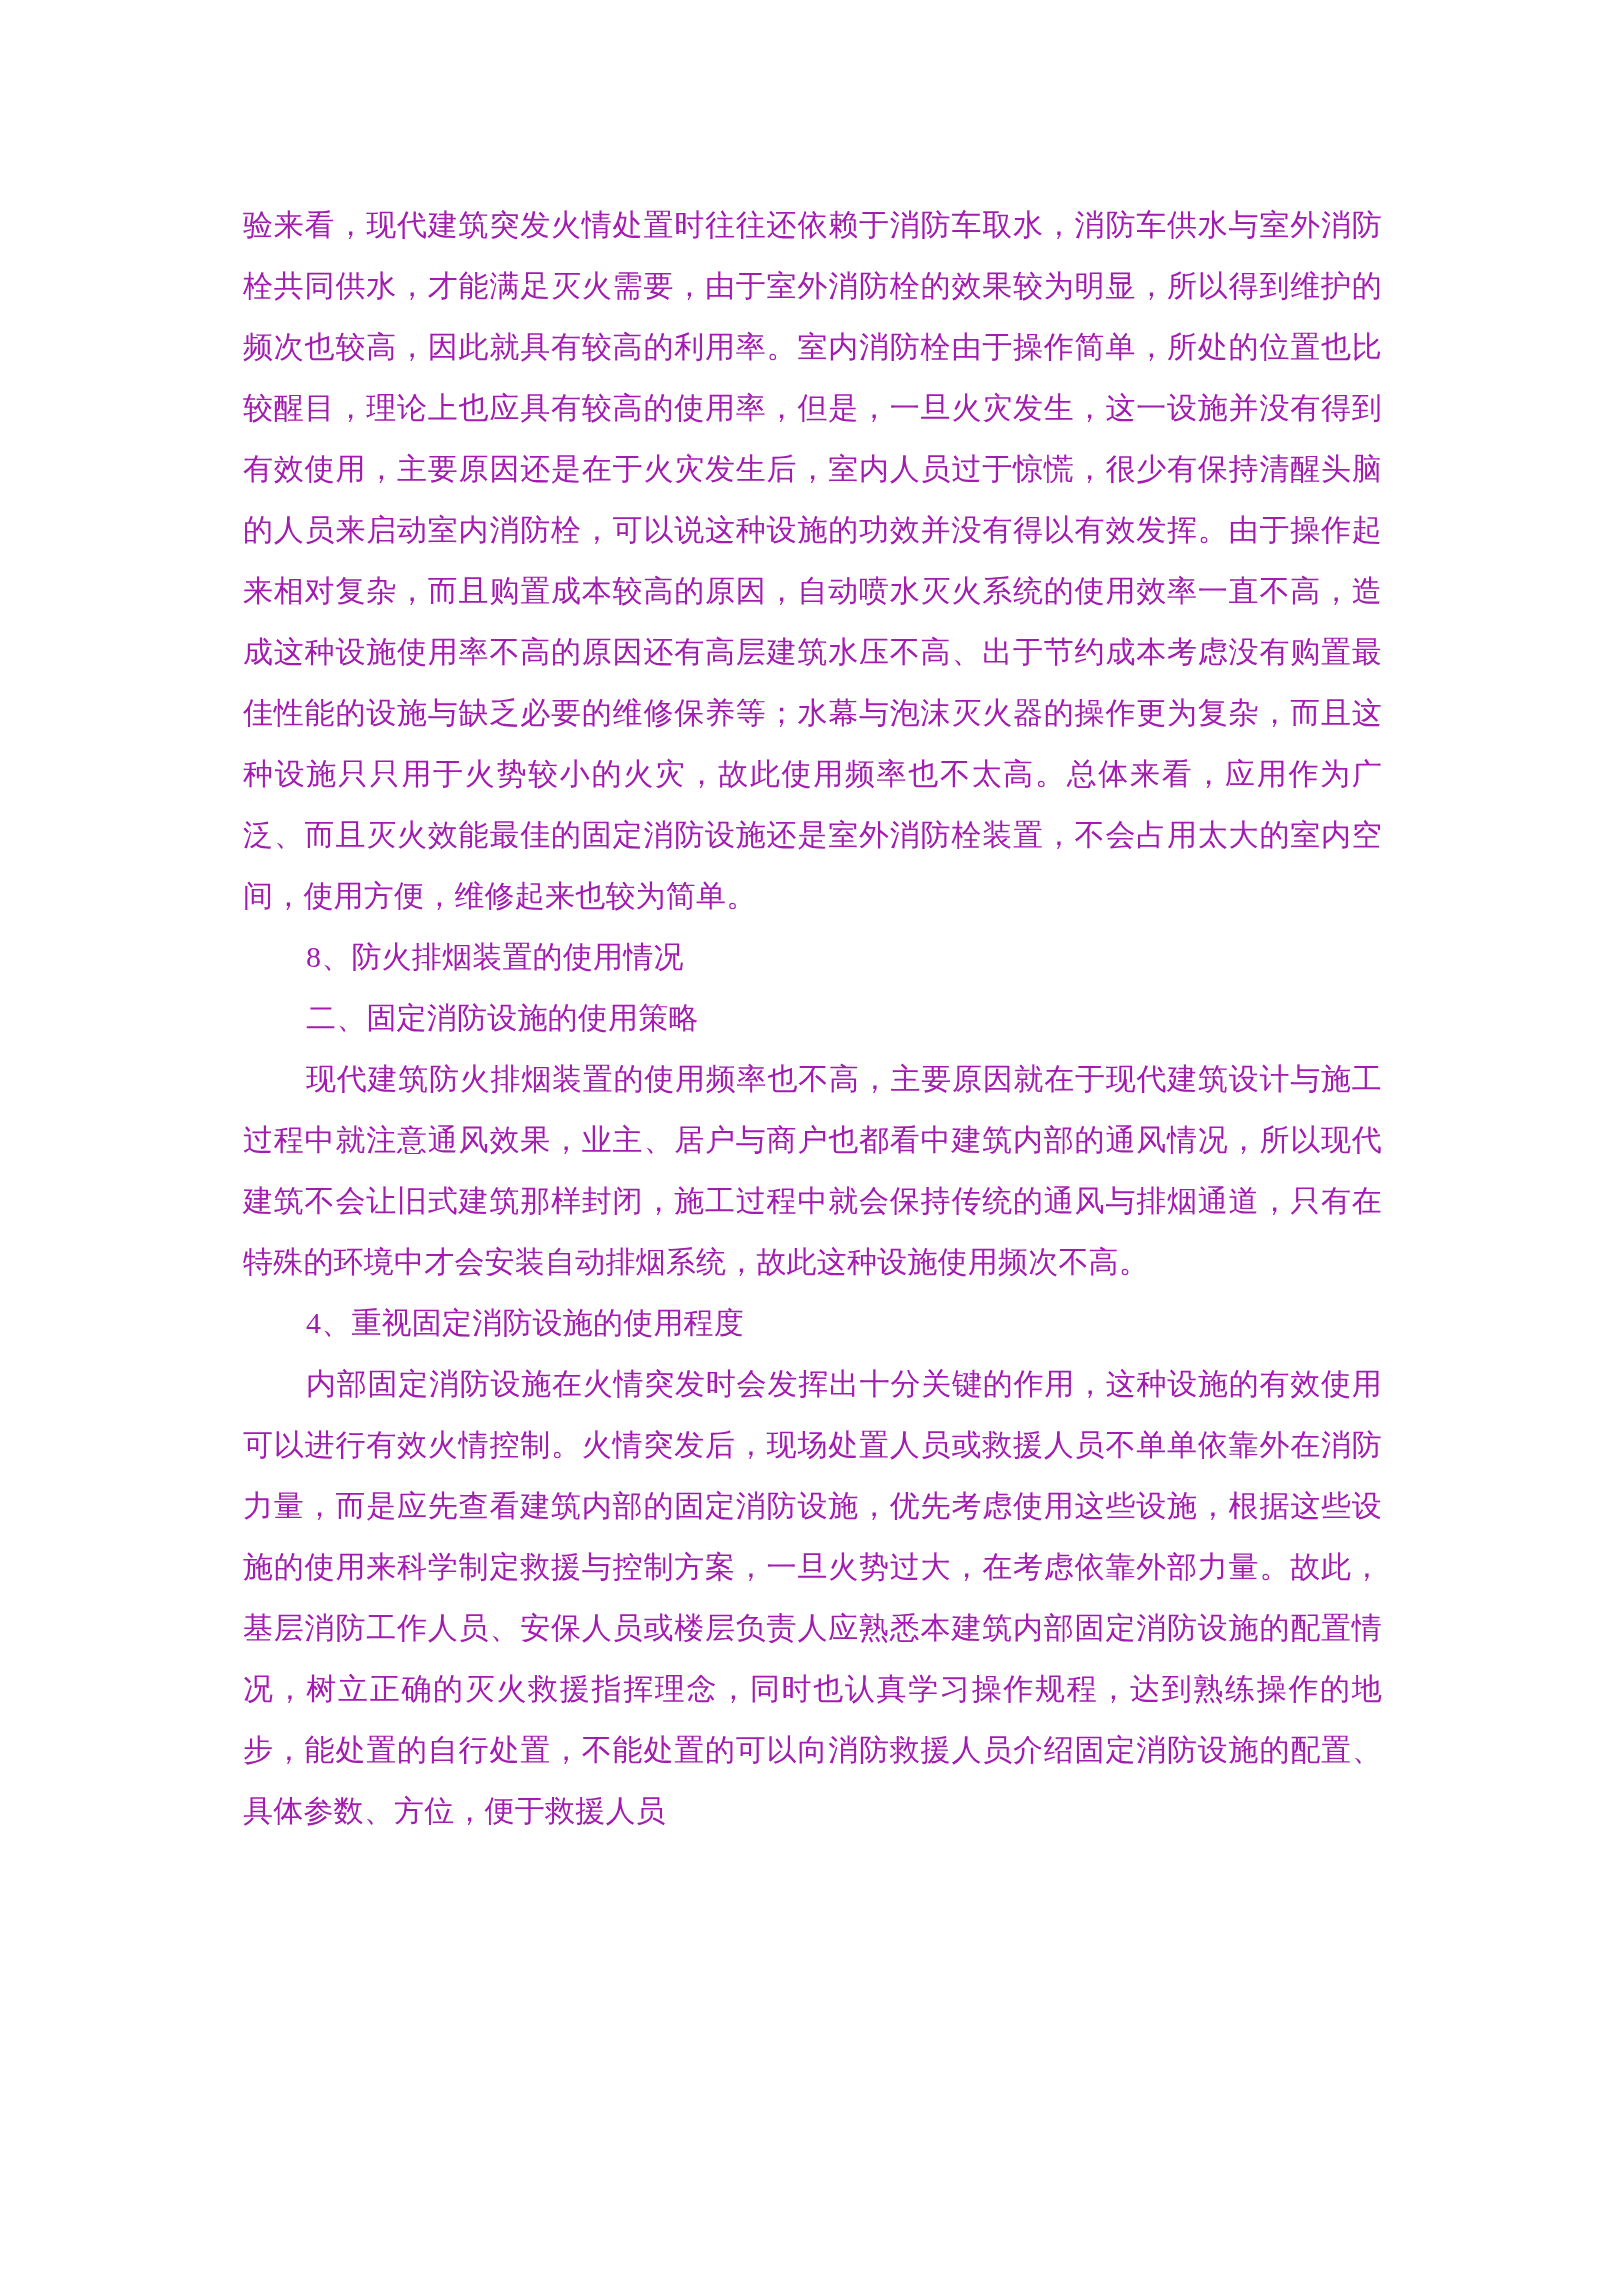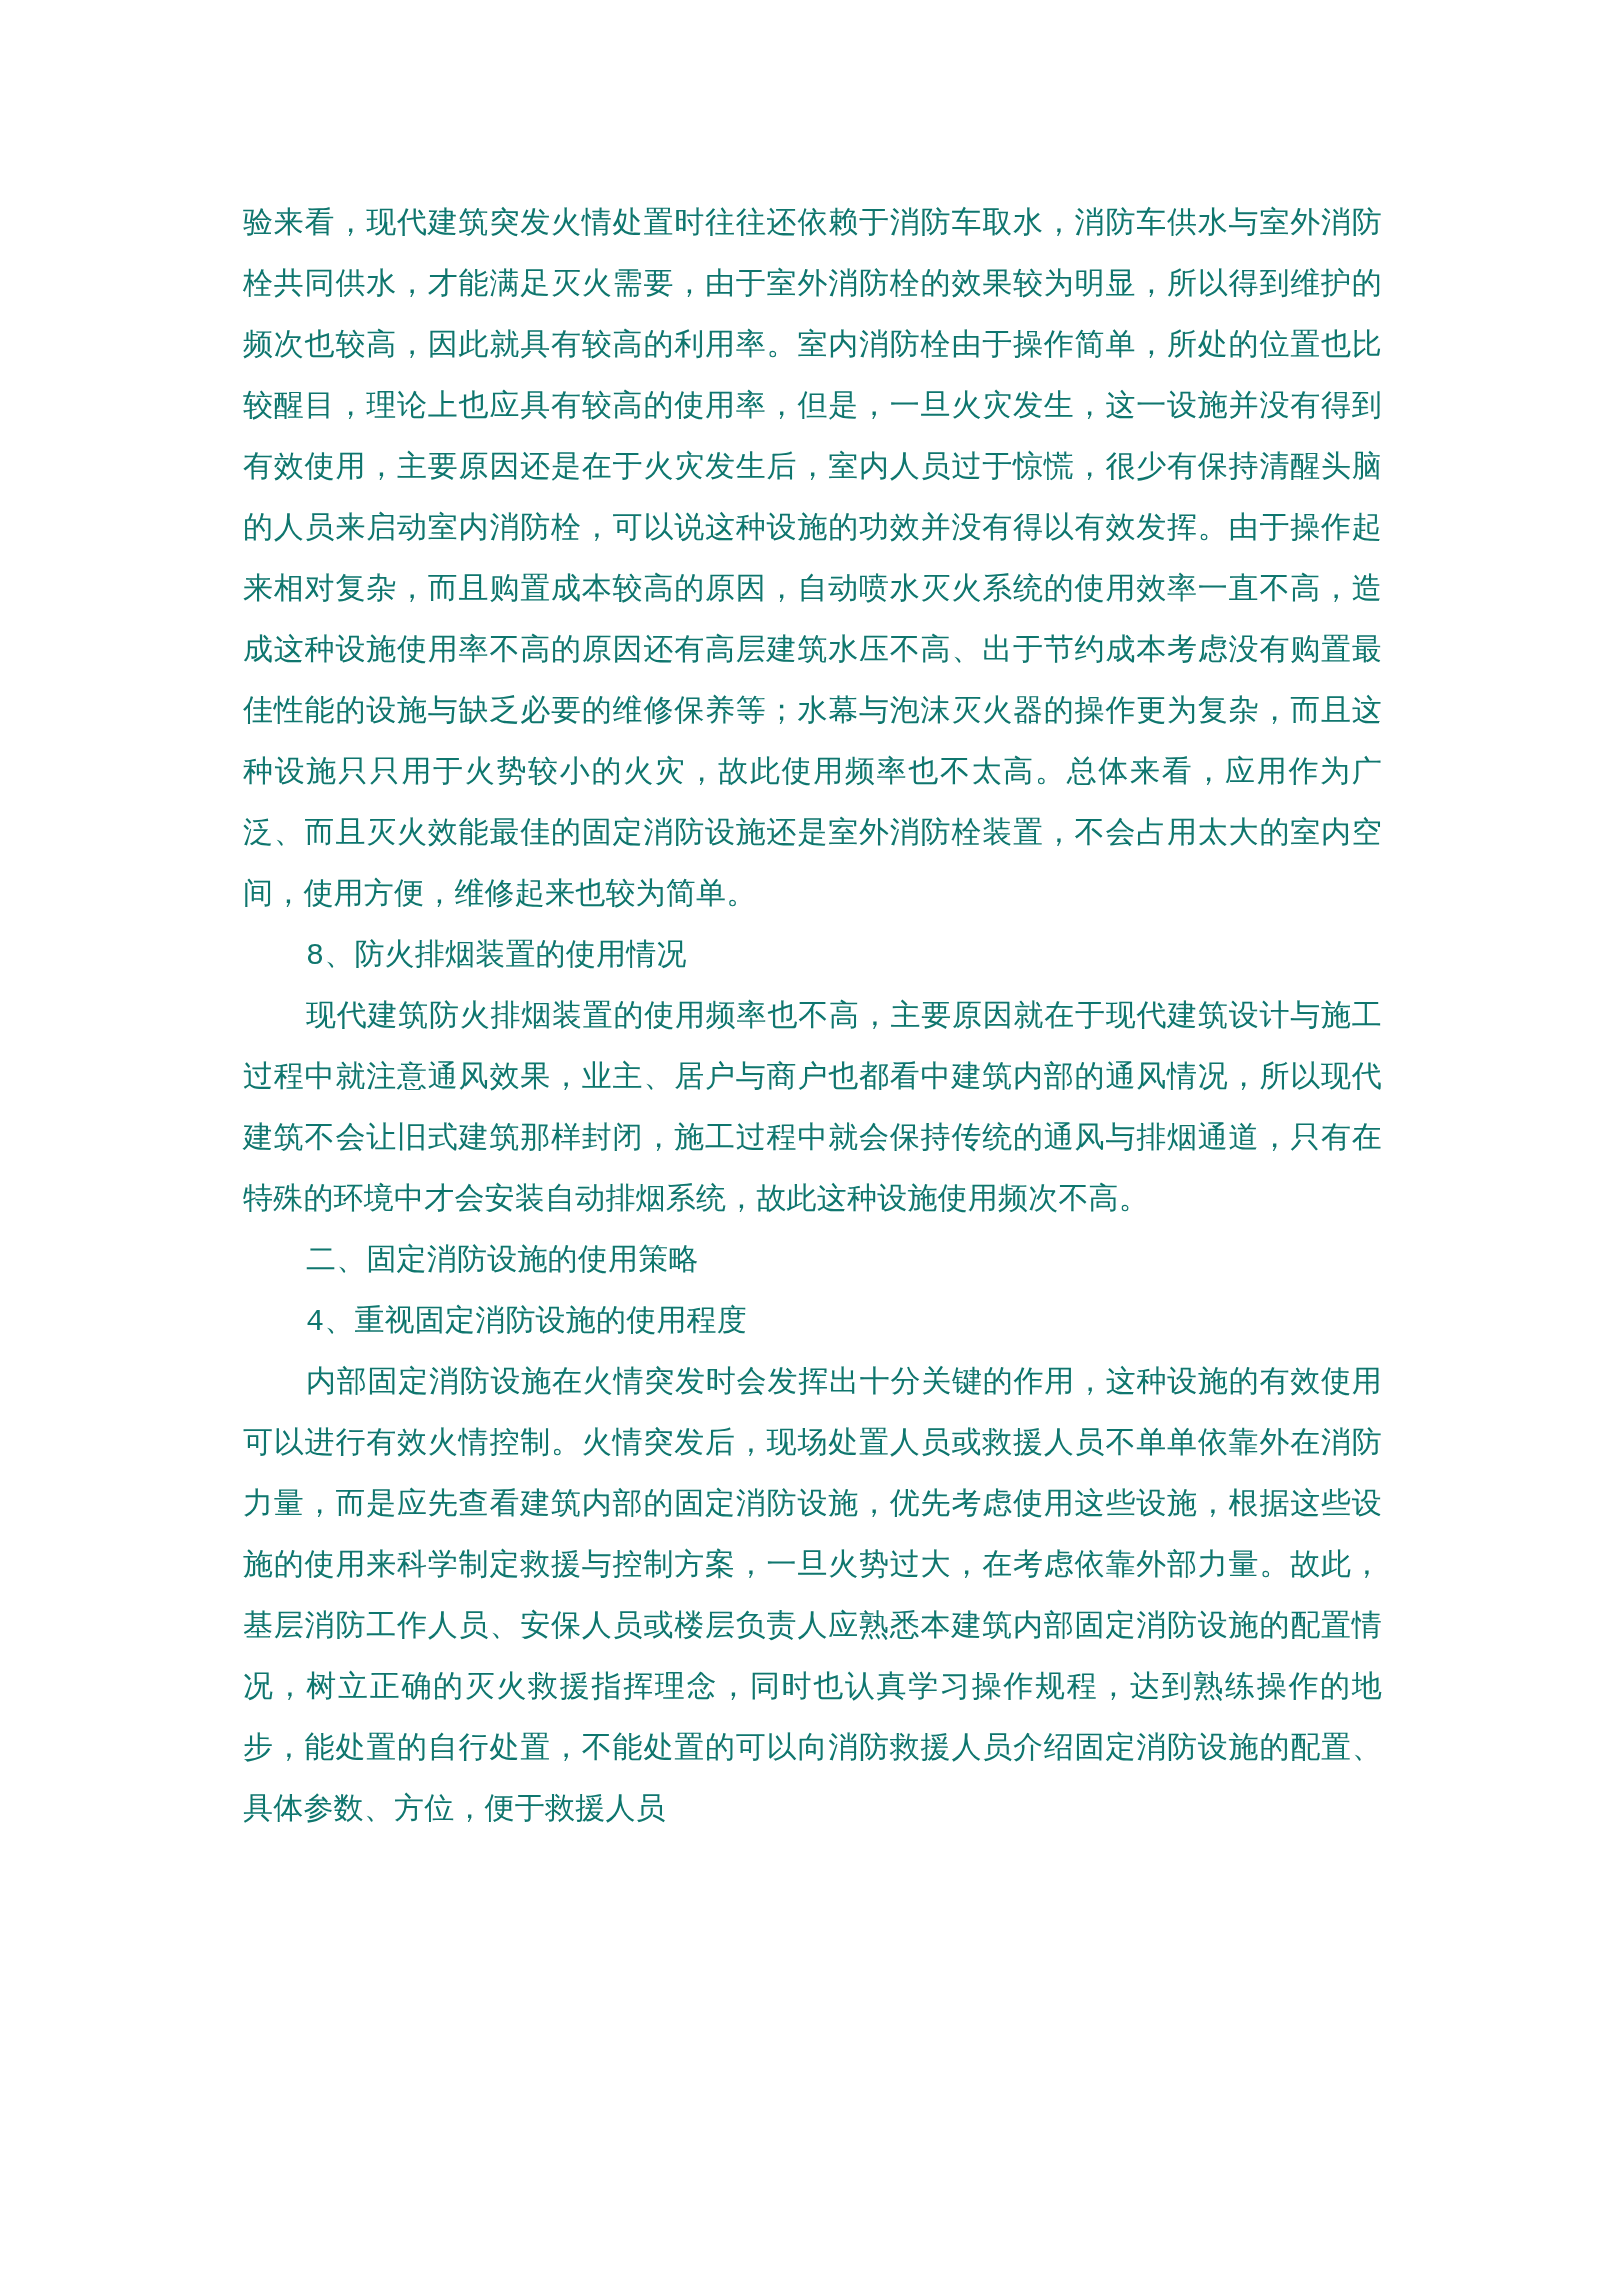--- a/index.html
+++ b/index.html
@@ -16,42 +16,42 @@
     overflow: hidden;
     box-sizing: border-box;
   }
   .content {
     position: absolute;
     left: 243px;
     top: 194px;
     width: 1139px;
   }
   .para {
-    font-family: Liberation Mono, monospace;
+    font-family: Liberation Serif, serif;
     font-size: 30px;
     line-height: 61px;
-    color: #0f766e;
+    color: #a21caf;
     text-align: justify;
     text-justify: inter-ideograph;
     margin: 0;
     letter-spacing: 0.2px;
   }
   .indent {
     text-indent: 63px;
   }
   .para + .para {
     margin-top: 0;
   }
 </style>
 </head>
 <body>
 
 <div class="page">
   <div class="content">
     <p class="para">验来看，现代建筑突发火情处置时往往还依赖于消防车取水，消防车供水与室外消防栓共同供水，才能满足灭火需要，由于室外消防栓的效果较为明显，所以得到维护的频次也较高，因此就具有较高的利用率。室内消防栓由于操作简单，所处的位置也比较醒目，理论上也应具有较高的使用率，但是，一旦火灾发生，这一设施并没有得到有效使用，主要原因还是在于火灾发生后，室内人员过于惊慌，很少有保持清醒头脑的人员来启动室内消防栓，可以说这种设施的功效并没有得以有效发挥。由于操作起来相对复杂，而且购置成本较高的原因，自动喷水灭火系统的使用效率一直不高，造成这种设施使用率不高的原因还有高层建筑水压不高、出于节约成本考虑没有购置最佳性能的设施与缺乏必要的维修保养等；水幕与泡沫灭火器的操作更为复杂，而且这种设施只只用于火势较小的火灾，故此使用频率也不太高。总体来看，应用作为广泛、而且灭火效能最佳的固定消防设施还是室外消防栓装置，不会占用太大的室内空间，使用方便，维修起来也较为简单。</p>
     <p class="para indent">8、防火排烟装置的使用情况</p>
+    <p class="para indent">二、固定消防设施的使用策略</p>
     <p class="para indent">现代建筑防火排烟装置的使用频率也不高，主要原因就在于现代建筑设计与施工过程中就注意通风效果，业主、居户与商户也都看中建筑内部的通风情况，所以现代建筑不会让旧式建筑那样封闭，施工过程中就会保持传统的通风与排烟通道，只有在特殊的环境中才会安装自动排烟系统，故此这种设施使用频次不高。</p>
-    <p class="para indent">二、固定消防设施的使用策略</p>
     <p class="para indent">4、重视固定消防设施的使用程度</p>
     <p class="para indent">内部固定消防设施在火情突发时会发挥出十分关键的作用，这种设施的有效使用可以进行有效火情控制。火情突发后，现场处置人员或救援人员不单单依靠外在消防力量，而是应先查看建筑内部的固定消防设施，优先考虑使用这些设施，根据这些设施的使用来科学制定救援与控制方案，一旦火势过大，在考虑依靠外部力量。故此，基层消防工作人员、安保人员或楼层负责人应熟悉本建筑内部固定消防设施的配置情况，树立正确的灭火救援指挥理念，同时也认真学习操作规程，达到熟练操作的地步，能处置的自行处置，不能处置的可以向消防救援人员介绍固定消防设施的配置、具体参数、方位，便于救援人员</p>
   </div>
 </div>
 
 
 </body></html>

